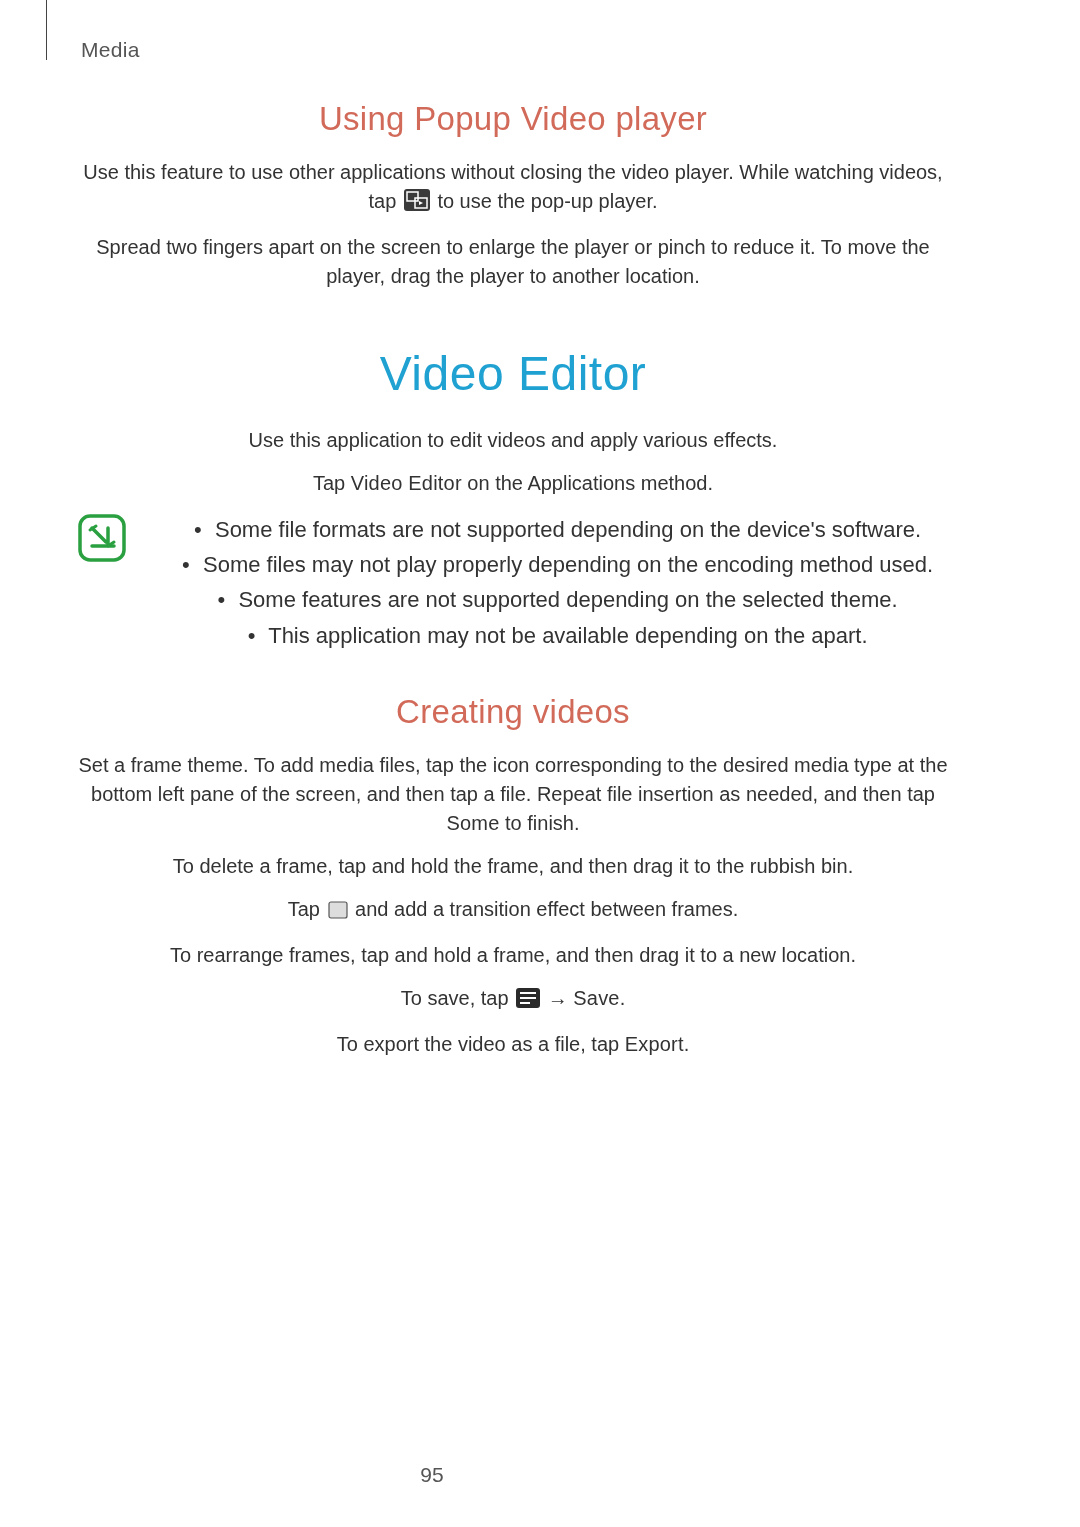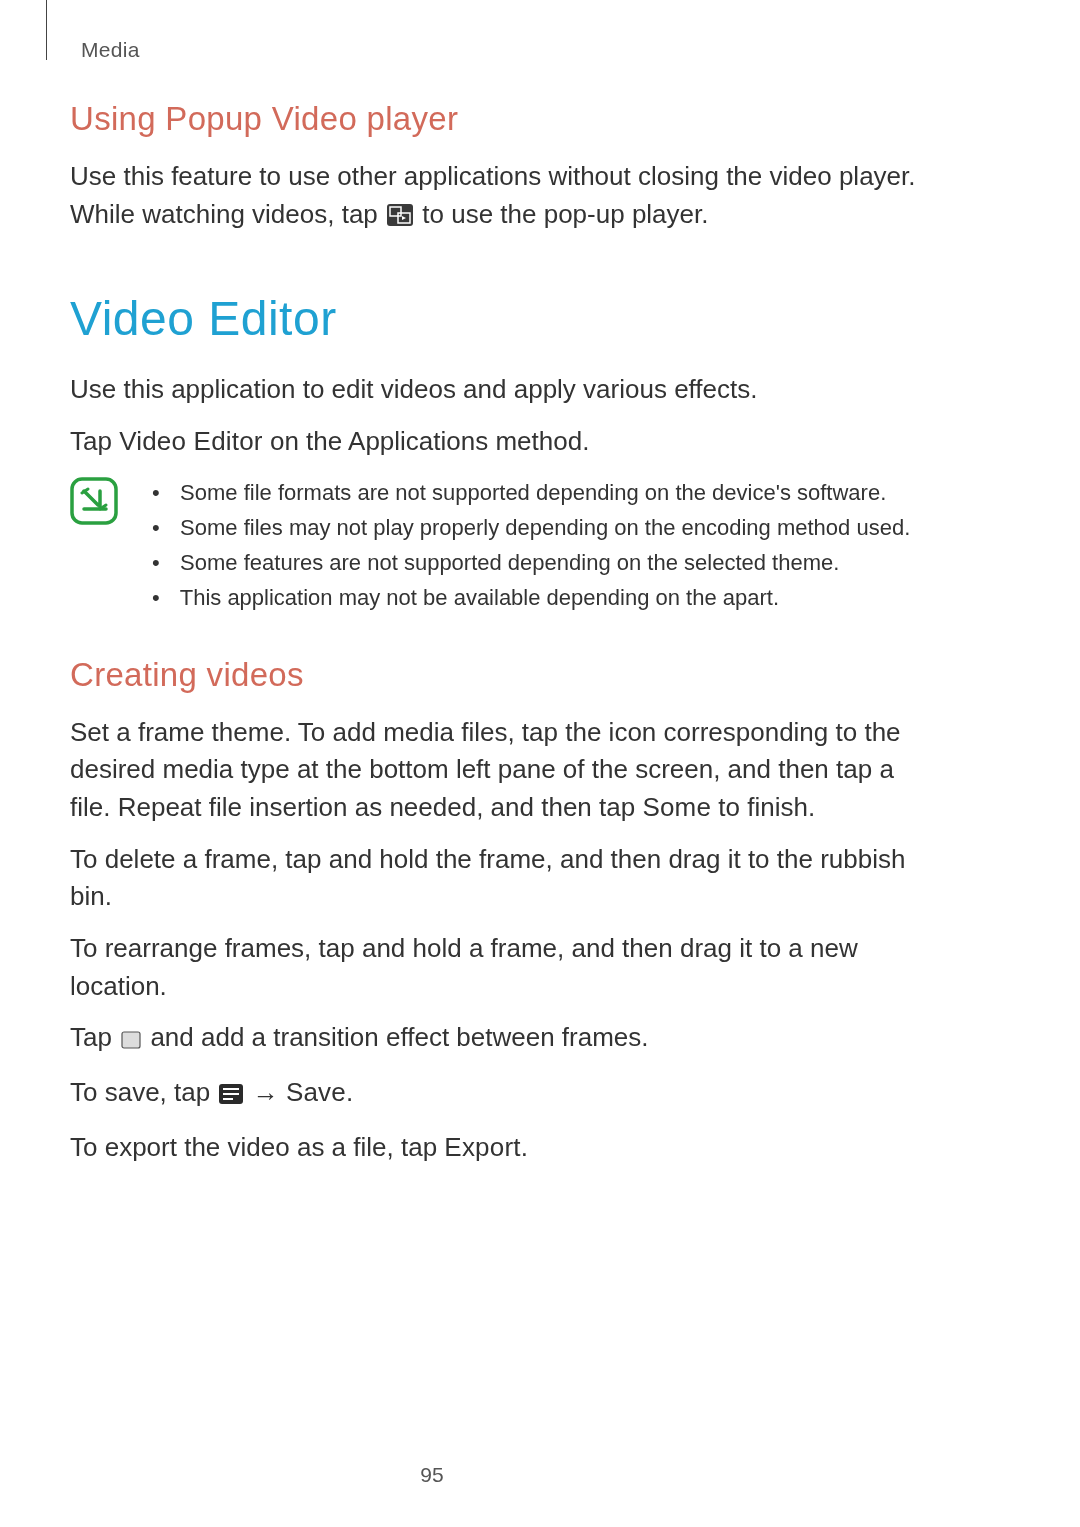--- a/index.html
+++ b/index.html
@@ -20,41 +20,42 @@
   .section-label {
     position: absolute;
     left: 81px;
     top: 38px;
     font-size: 21px;
     color: #555;
     letter-spacing: 0.3px;
   }
   .page {
     position: absolute;
-    left: 70px;
+    left: 78px;
     top: 100px;
     width: 870px;
+    text-align: center;
   }
   .h2 {
     color: #d26a5a;
     font-size: 33px;
     font-weight: 400;
     letter-spacing: 0.3px;
     margin-bottom: 20px;
   }
   .h1 {
     color: #1fa1d2;
     font-size: 48px;
     font-weight: 400;
     letter-spacing: 0.5px;
     margin-top: 55px;
     margin-bottom: 25px;
   }
   .body-p {
-    font-size: 26px;
+    font-size: 20px;
     line-height: 1.45;
     color: #333;
     margin-bottom: 14px;
   }
   .inline-icon {
     display: inline-block;
     vertical-align: -3px;
     margin: 0 2px;
   }
   .note-block {
@@ -110,20 +111,21 @@
       <svg width="26" height="22" viewBox="0 0 26 22">
         <rect x="0" y="0" width="26" height="22" rx="3" fill="#3a3a3a"></rect>
         <rect x="3" y="3" width="11" height="9" fill="none" stroke="#fff" stroke-width="1.5"></rect>
         <rect x="11" y="9" width="12" height="10" fill="none" stroke="#fff" stroke-width="1.5"></rect>
         <polygon points="15,12 15,16 19,14" fill="#fff"></polygon>
       </svg>
     </span>
     <span> to use the pop-up player.</span>
   </p>
 
+  <p class="body-p">Spread two fingers apart on the screen to enlarge the player or pinch to reduce it. To move the player, drag the player to another location.</p>
 
   <div class="h1">Video Editor</div>
 
   <p class="body-p">Use this application to edit videos and apply various effects.</p>
 
   <p class="body-p">
     <span>Tap </span><span class="sans-inline">Video Editor</span><span> on the Applications method.</span>
   </p>
 
   <div class="note-block">
@@ -142,31 +144,31 @@
     </ul>
   </div>
 
   <div class="h2" style="margin-top:40px">Creating videos</div>
 
   <p class="body-p">
     <span>Set a frame theme. To add media files, tap the icon corresponding to the desired media type at the bottom left pane of the screen, and then tap a file. Repeat file insertion as needed, and then tap </span><span class="sans-inline">Some</span><span> to finish.</span>
   </p>
 
   <p class="body-p">To delete a frame, tap and hold the frame, and then drag it to the rubbish bin.</p>
-  <p class="body-p">To rearrange frames, tap and hold a frame, and then drag it to a new location.</p>
-
   <p class="body-p">
     <span>Tap </span>
     <span class="inline-icon">
       <svg width="20" height="18" viewBox="0 0 20 18">
         <rect x="1" y="1" width="18" height="16" rx="2" fill="#ddd" stroke="#555" stroke-width="1.2"></rect>
       </svg>
     </span>
     <span> and add a transition effect between frames.</span>
   </p>
+
+  <p class="body-p">To rearrange frames, tap and hold a frame, and then drag it to a new location.</p>
 
   <p class="body-p">
     <span>To save, tap </span>
     <span class="inline-icon">
       <svg width="24" height="20" viewBox="0 0 24 20">
         <rect x="0" y="0" width="24" height="20" rx="3" fill="#2a2a2a"></rect>
         <rect x="4" y="4" width="16" height="2" fill="#fff"></rect>
         <rect x="4" y="9" width="16" height="2" fill="#fff"></rect>
         <rect x="4" y="14" width="10" height="2" fill="#fff"></rect>
       </svg>

